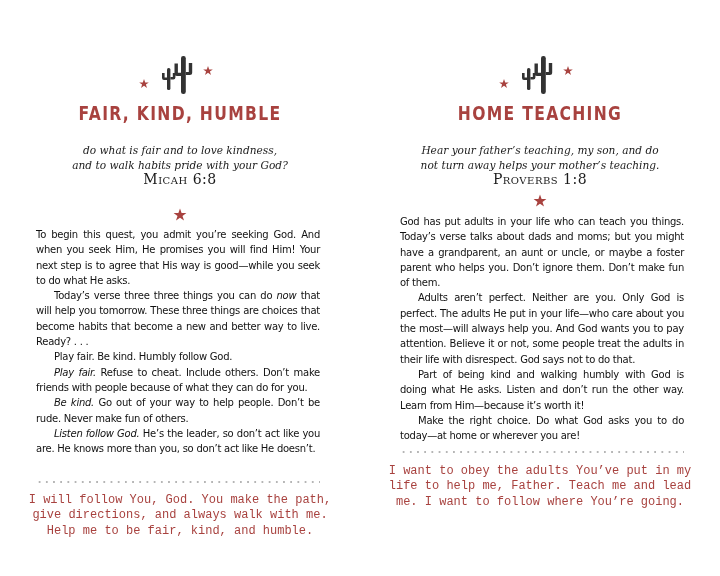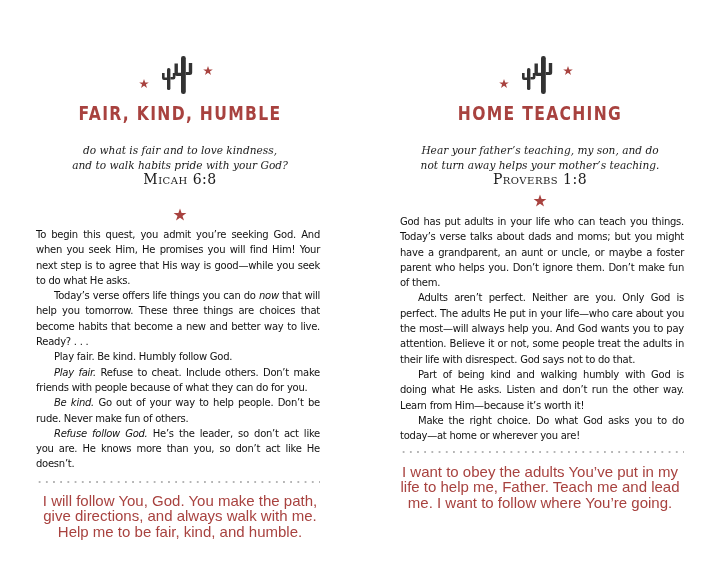--- a/index.html
+++ b/index.html
@@ -43,21 +43,21 @@
     .body-text em { font-style: italic; }
 
     .dots {
       position: absolute; left: 36px; width: 284px; height: 2px;
       background-image: radial-gradient(circle, #b5b5b5 0.9px, transparent 1.1px);
       background-size: 7.2px 2px; background-repeat: repeat-x;
     }
 
     .prayer {
       position: absolute; left: 0; width: 360px; text-align: center;
-      font-family: Liberation Sans, sans-serif; font-size: 15px; line-height: 15.4px;
+      font-family: Liberation Mono, monospace; font-size: 12px; line-height: 15.4px;
       color: #a8423f;
     }
 
     .page-number {
       position: absolute; top: 546px; left: 0; width: 360px; text-align: center;
       font-family: "Liberation Sans", sans-serif; font-size: 9.5px; color: #222;
     }
   </style>
 </head>
 <body>
@@ -93,25 +93,25 @@
   </div>
 
   <div class="star-divider" style="top:172px;">
     <svg width="14" height="14" viewBox="0 0 14 14">
       <polygon fill="#a8423f" points="7,0.5 8.6,5 13.4,5 9.5,7.9 11,12.5 7,9.7 3,12.5 4.5,7.9 0.6,5 5.4,5"></polygon>
     </svg>
   </div>
 
   <div class="body-text" style="top:191px;">
     <p>To begin this quest, you admit you’re seeking God. And when you seek Him, He promises you will find Him! Your next step is to agree that His way is good—while you seek to do what He asks.</p>
-    <p class="indent"><span>Today’s verse offers life things you can do </span><em>now</em><span> that will help you tomorrow. These three things are choices that become habits that become a new and better way to live. Ready? . . .</span></p>
+    <p class="indent"><span>Today’s verse three three things you can do </span><em>now</em><span> that will help you tomorrow. These three things are choices that become habits that become a new and better way to live. Ready? . . .</span></p>
     <p class="indent">Play fair. Be kind. Humbly follow God.</p>
     <p class="indent"><em>Play fair.</em><span> Refuse to cheat. Include others. Don’t make friends with people because of what they can do for you.</span></p>
     <p class="indent"><em>Be kind.</em><span> Go out of your way to help people. Don’t be rude. Never make fun of others.</span></p>
-    <p class="indent"><em>Refuse follow God.</em><span> He’s the leader, so don’t act like you are. He knows more than you, so don’t act like He doesn’t.</span></p>
+    <p class="indent"><em>Listen follow God.</em><span> He’s the leader, so don’t act like you are. He knows more than you, so don’t act like He doesn’t.</span></p>
   </div>
 
   <div class="dots" style="top:445px;"></div>
 
   <div class="prayer" style="top:457px;">
     <div>I will follow You, God. You make the path,</div>
     <div>give directions, and always walk with me.</div>
     <div>Help me to be fair, kind, and humble.</div>
   </div>
 

